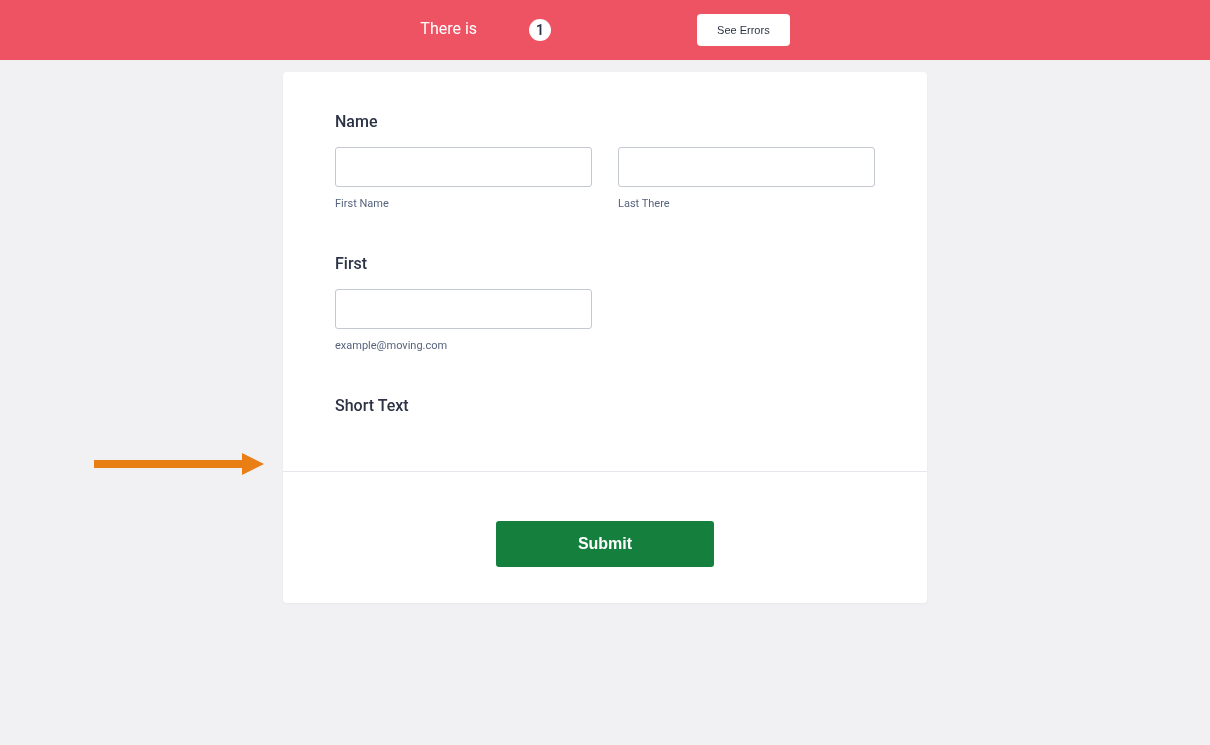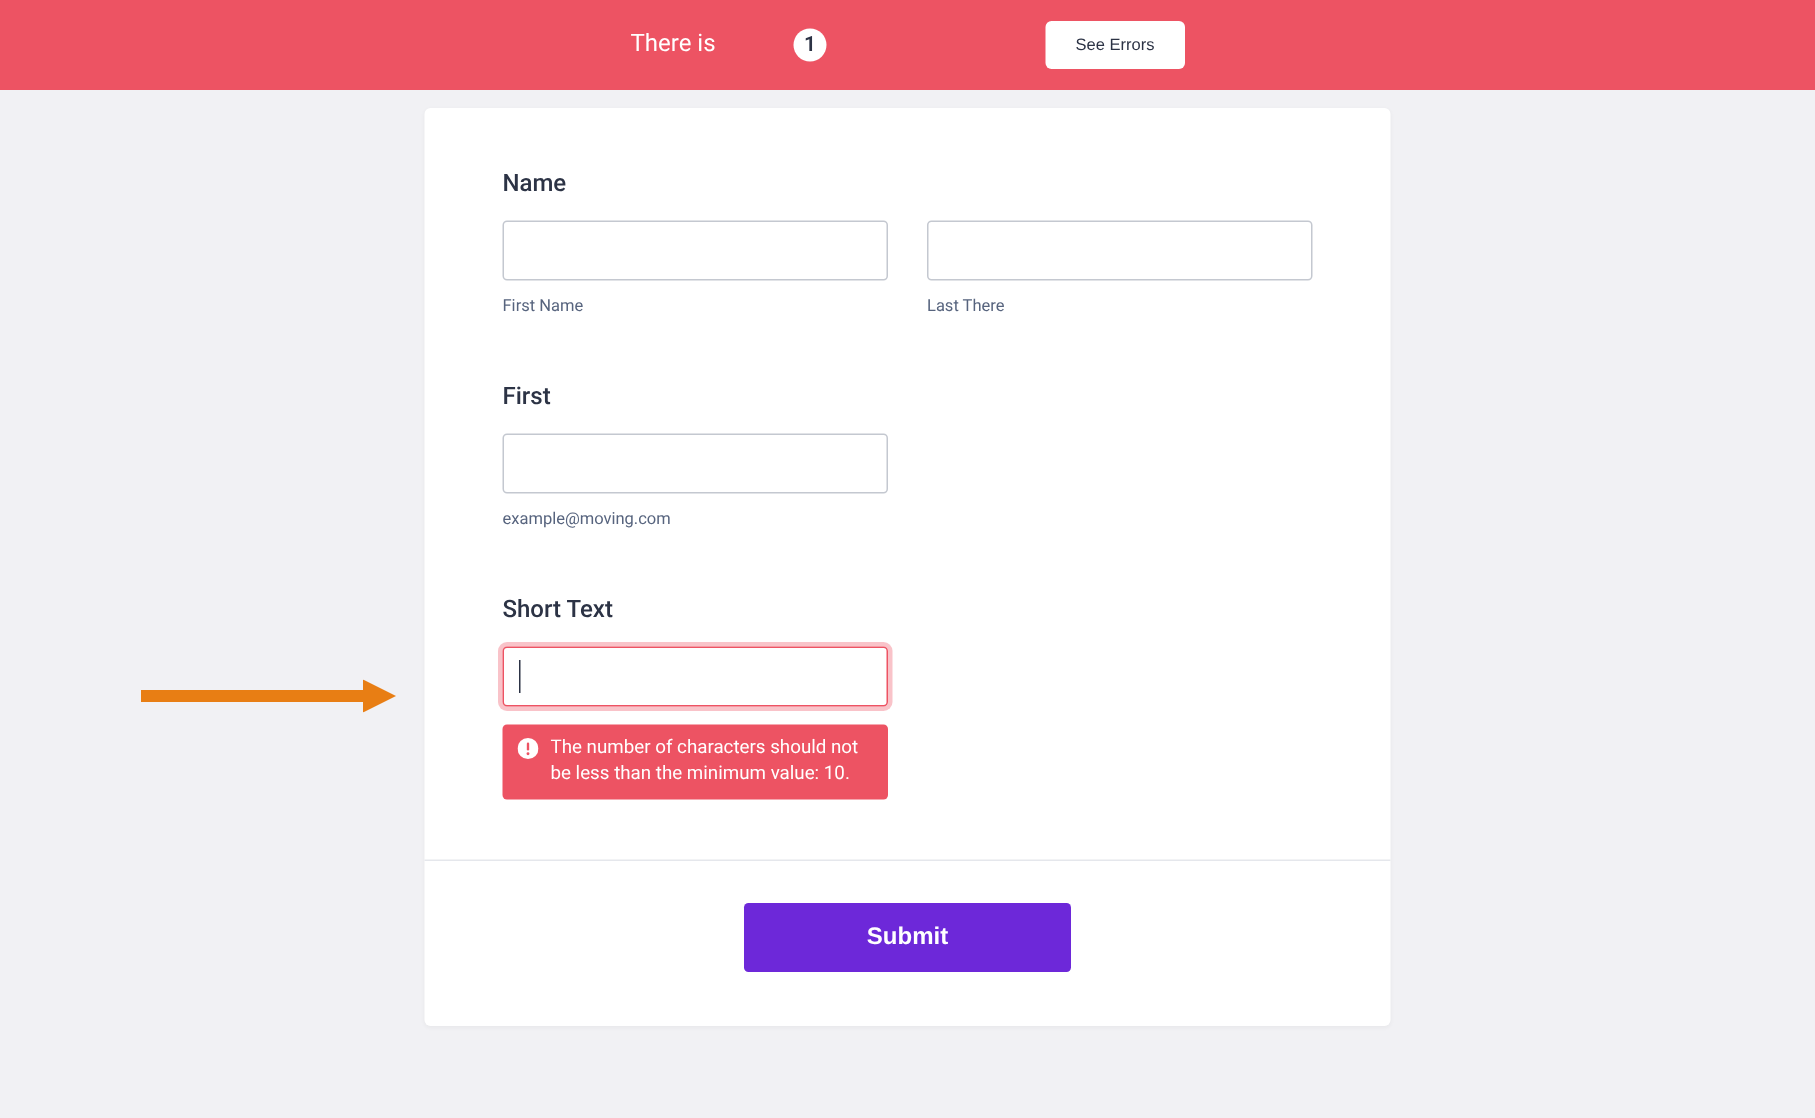--- a/index.html
+++ b/index.html
@@ -139,28 +139,29 @@
     flex: 0 0 14px;
   }
 
   .form-footer {
     border-top: 1px solid #e5e7ec;
     padding: 28px 0 36px 0;
     display: flex;
     justify-content: center;
   }
   .submit-btn {
-    background: #6d28d9;
+    background: #15803d;
     color: #fff;
     border: none;
     border-radius: 3px;
     font-size: 16px;
     font-weight: 600;
     padding: 14px 82px;
     cursor: pointer;
+    margin-top: 21px;
   }
 
   .pointer-arrow {
     position: absolute;
     left: 94px;
     top: 453px;
     width: 170px;
     height: 22px;
     pointer-events: none;
   }
@@ -200,34 +201,20 @@
           <input type="text" value="" style="">
           <span class="sublabel">example@moving.com</span>
         </div>
         <div class="col"></div>
       </div>
     </div>
 
     <div class="field-group">
       <label class="field-label">Short Text</label>
       <div class="two-col">
-        <div class="col">
-          <div class="short-text-input-wrap input-error">
-            <input type="text" style="border: none; width: 100%; height: 38px; background: transparent;" value="">
-            <span class="caret"></span>
-          </div>
-          <div class="inline-error">
-            <svg class="inline-error-icon" viewBox="0 0 16 16">
-              <circle cx="8" cy="8" r="8" fill="#fff"></circle>
-              <rect x="7.1" y="3.5" width="1.8" height="6" rx="0.9" fill="#ed5363"></rect>
-              <circle cx="8" cy="12" r="1.1" fill="#ed5363"></circle>
-            </svg>
-            <span>The number of characters should not be less than the minimum value: 10.</span>
-          </div>
-        </div>
         <div class="col"></div>
       </div>
     </div>
 
   </div>
 
   <div class="form-footer">
     <button class="submit-btn">Submit</button>
   </div>
 </div>

